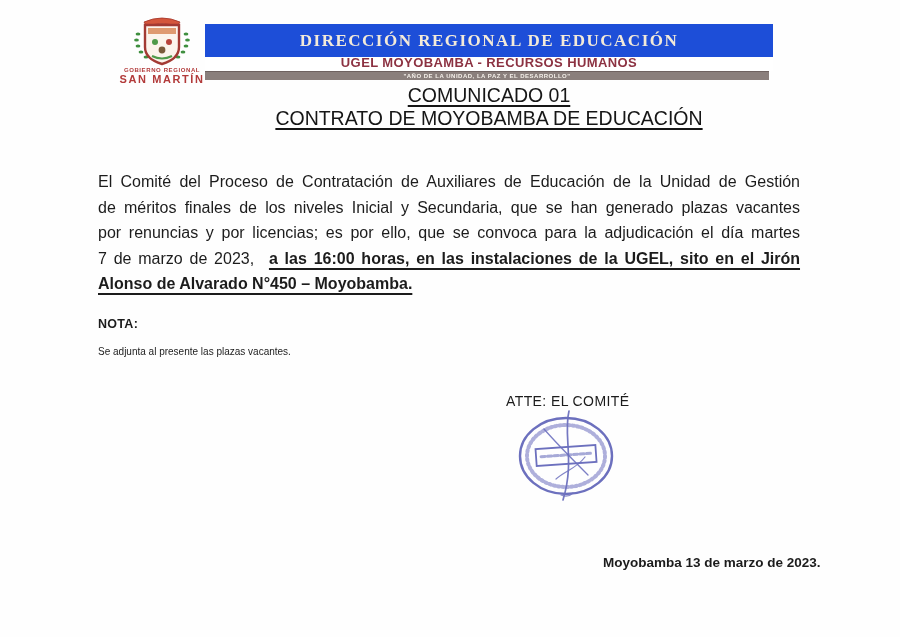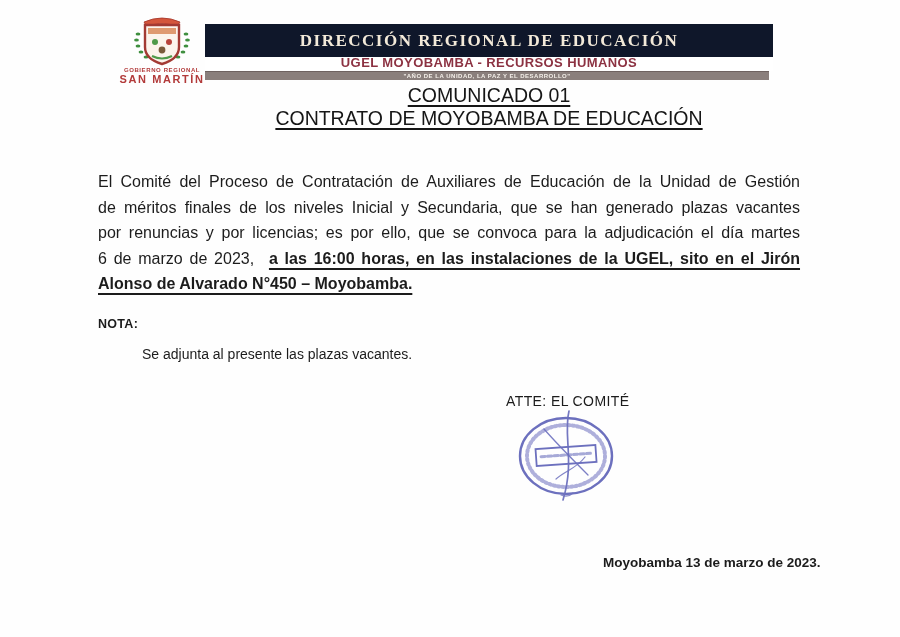--- a/index.html
+++ b/index.html
@@ -42,21 +42,21 @@
 
   .banners {
     position: absolute;
     left: 205px;
     top: 24px;
     width: 568px;
   }
   .banner-main {
     height: 33px;
     line-height: 33px;
-    background: #0f172a;
+    background: #1d4ed8;
     color: #f3ead9;
     font-family: "Liberation Serif", serif;
     font-weight: bold;
     font-size: 17px;
     letter-spacing: 1.5px;
     text-align: center;
     white-space: nowrap;
   }
   .banner-sub {
     height: 14px;
@@ -134,22 +134,21 @@
     left: 98px;
     top: 317px;
     font-size: 12.5px;
     font-weight: bold;
     letter-spacing: 0.3px;
   }
   .note-text {
     position: absolute;
     left: 98px;
     top: 346px;
-    font-size: 14px;
-    margin-left: 44px;
+    font-size: 10px;
   }
 
   
   .atte {
     position: absolute;
     left: 506px;
     top: 393px;
     font-size: 14px;
     font-weight: normal;
     letter-spacing: 0.4px;
@@ -216,21 +215,21 @@
 
   <div class="doc-title">
     <div class="t-line">COMUNICADO 01</div>
     <div class="t-line">CONTRATO DE MOYOBAMBA DE EDUCACIÓN</div>
   </div>
 
   <div class="body-text">
     <div class="b-line">El Comité del Proceso de Contratación de Auxiliares de Educación de la Unidad de Gestión</div>
     <div class="b-line">de méritos finales de los niveles Inicial y Secundaria, que se han generado plazas vacantes</div>
     <div class="b-line">por renuncias y por licencias; es por ello, que se convoca para la adjudicación el día martes</div>
-    <div class="b-line"><span>6 de marzo de 2023,</span> <span class="seg-bold gap-before">a las 16:00 horas, en las instalaciones de la UGEL, sito en el Jirón</span></div>
+    <div class="b-line"><span>7 de marzo de 2023,</span> <span class="seg-bold gap-before">a las 16:00 horas, en las instalaciones de la UGEL, sito en el Jirón</span></div>
     <div class="b-line last"><span class="seg-bold">Alonso de Alvarado N°450 – Moyobamba.</span></div>
   </div>
 
   <div class="note-label">NOTA:</div>
   <div class="note-text">Se adjunta al presente las plazas vacantes.</div>
 
   <div class="atte">ATTE: EL COMITÉ</div>
 
   <svg class="stamp" viewBox="0 0 120 96">
     <g stroke="#4d51b0" fill="none" stroke-linecap="round">

